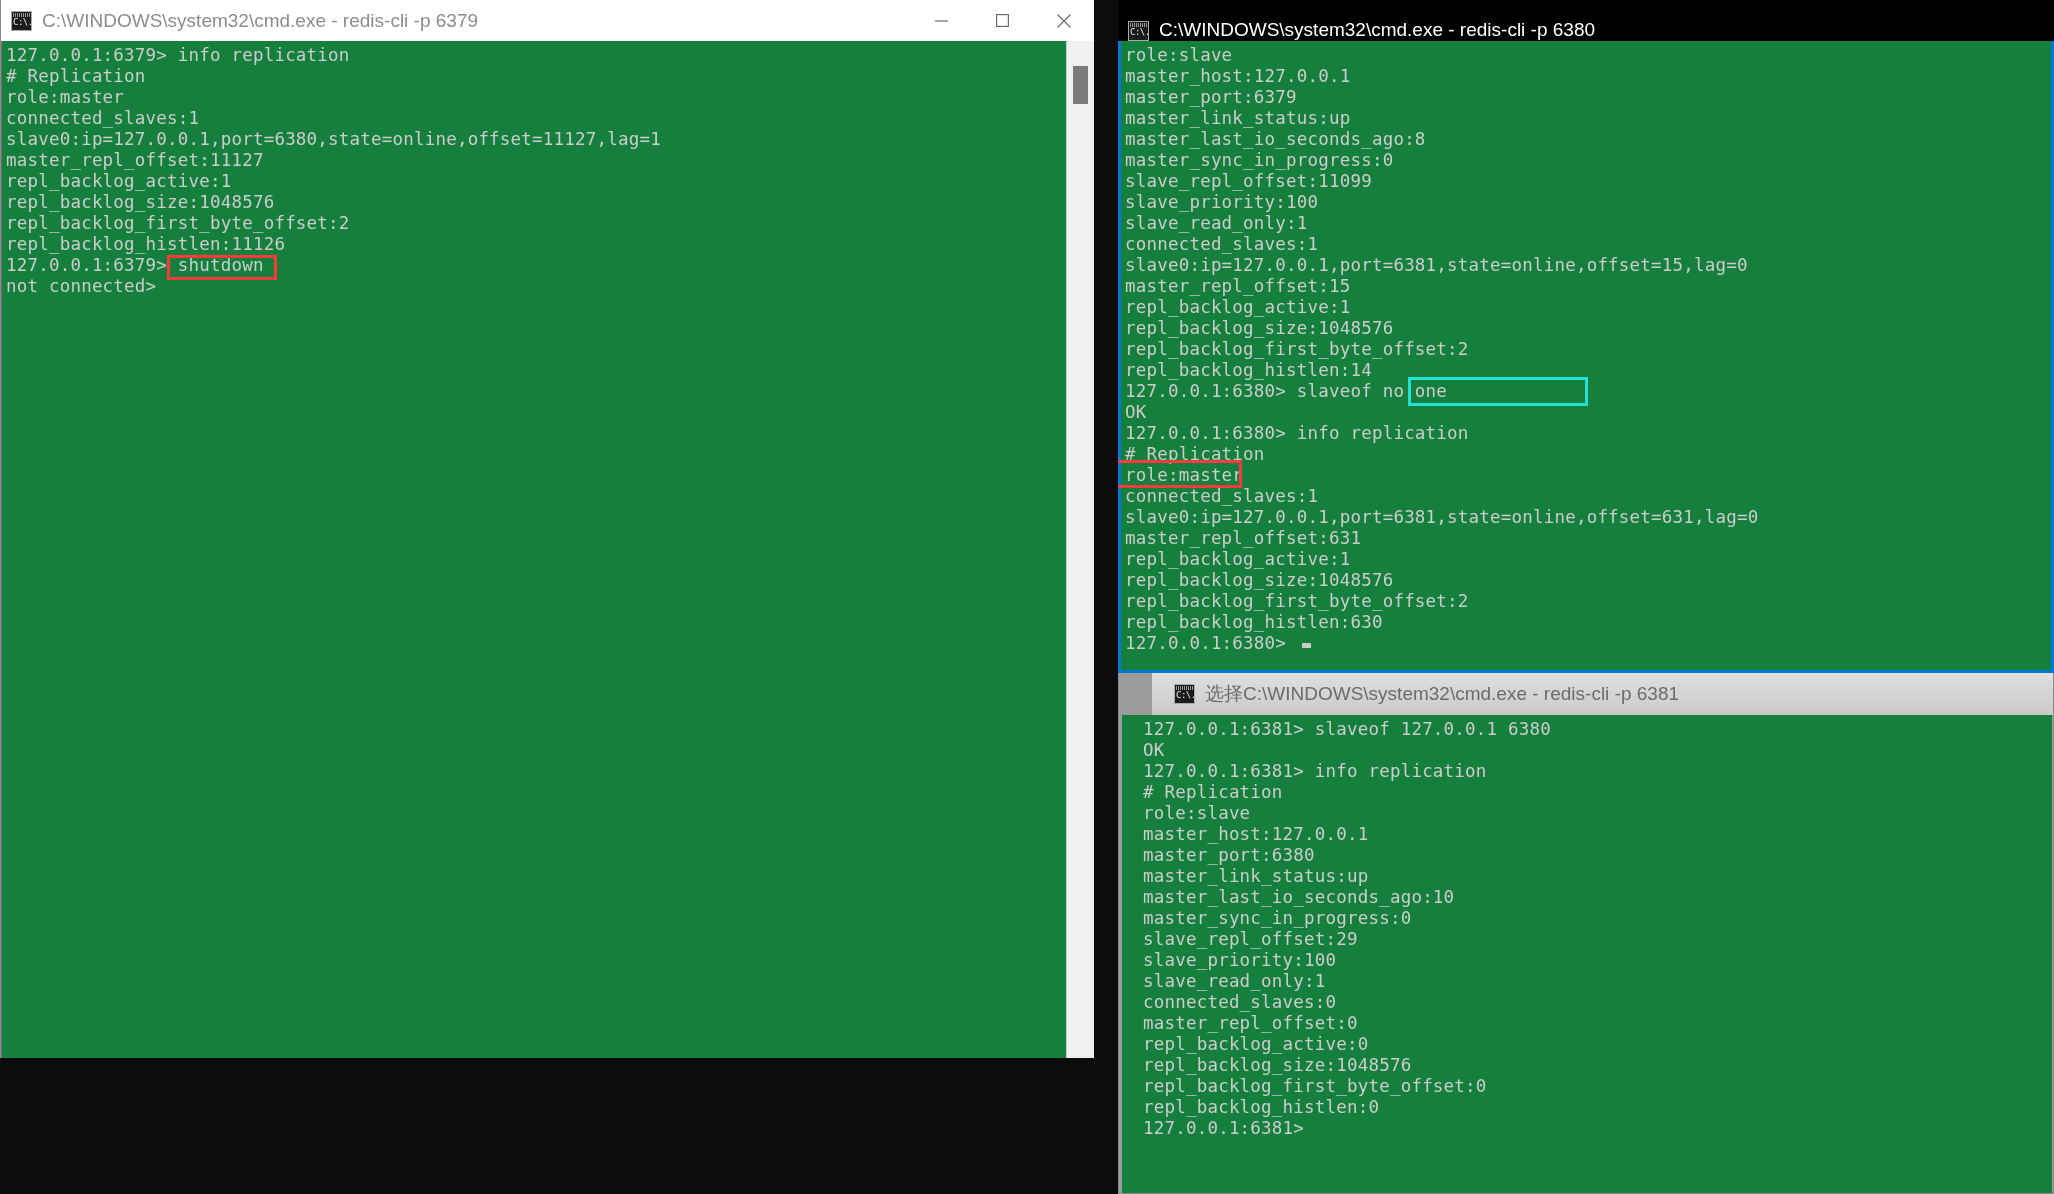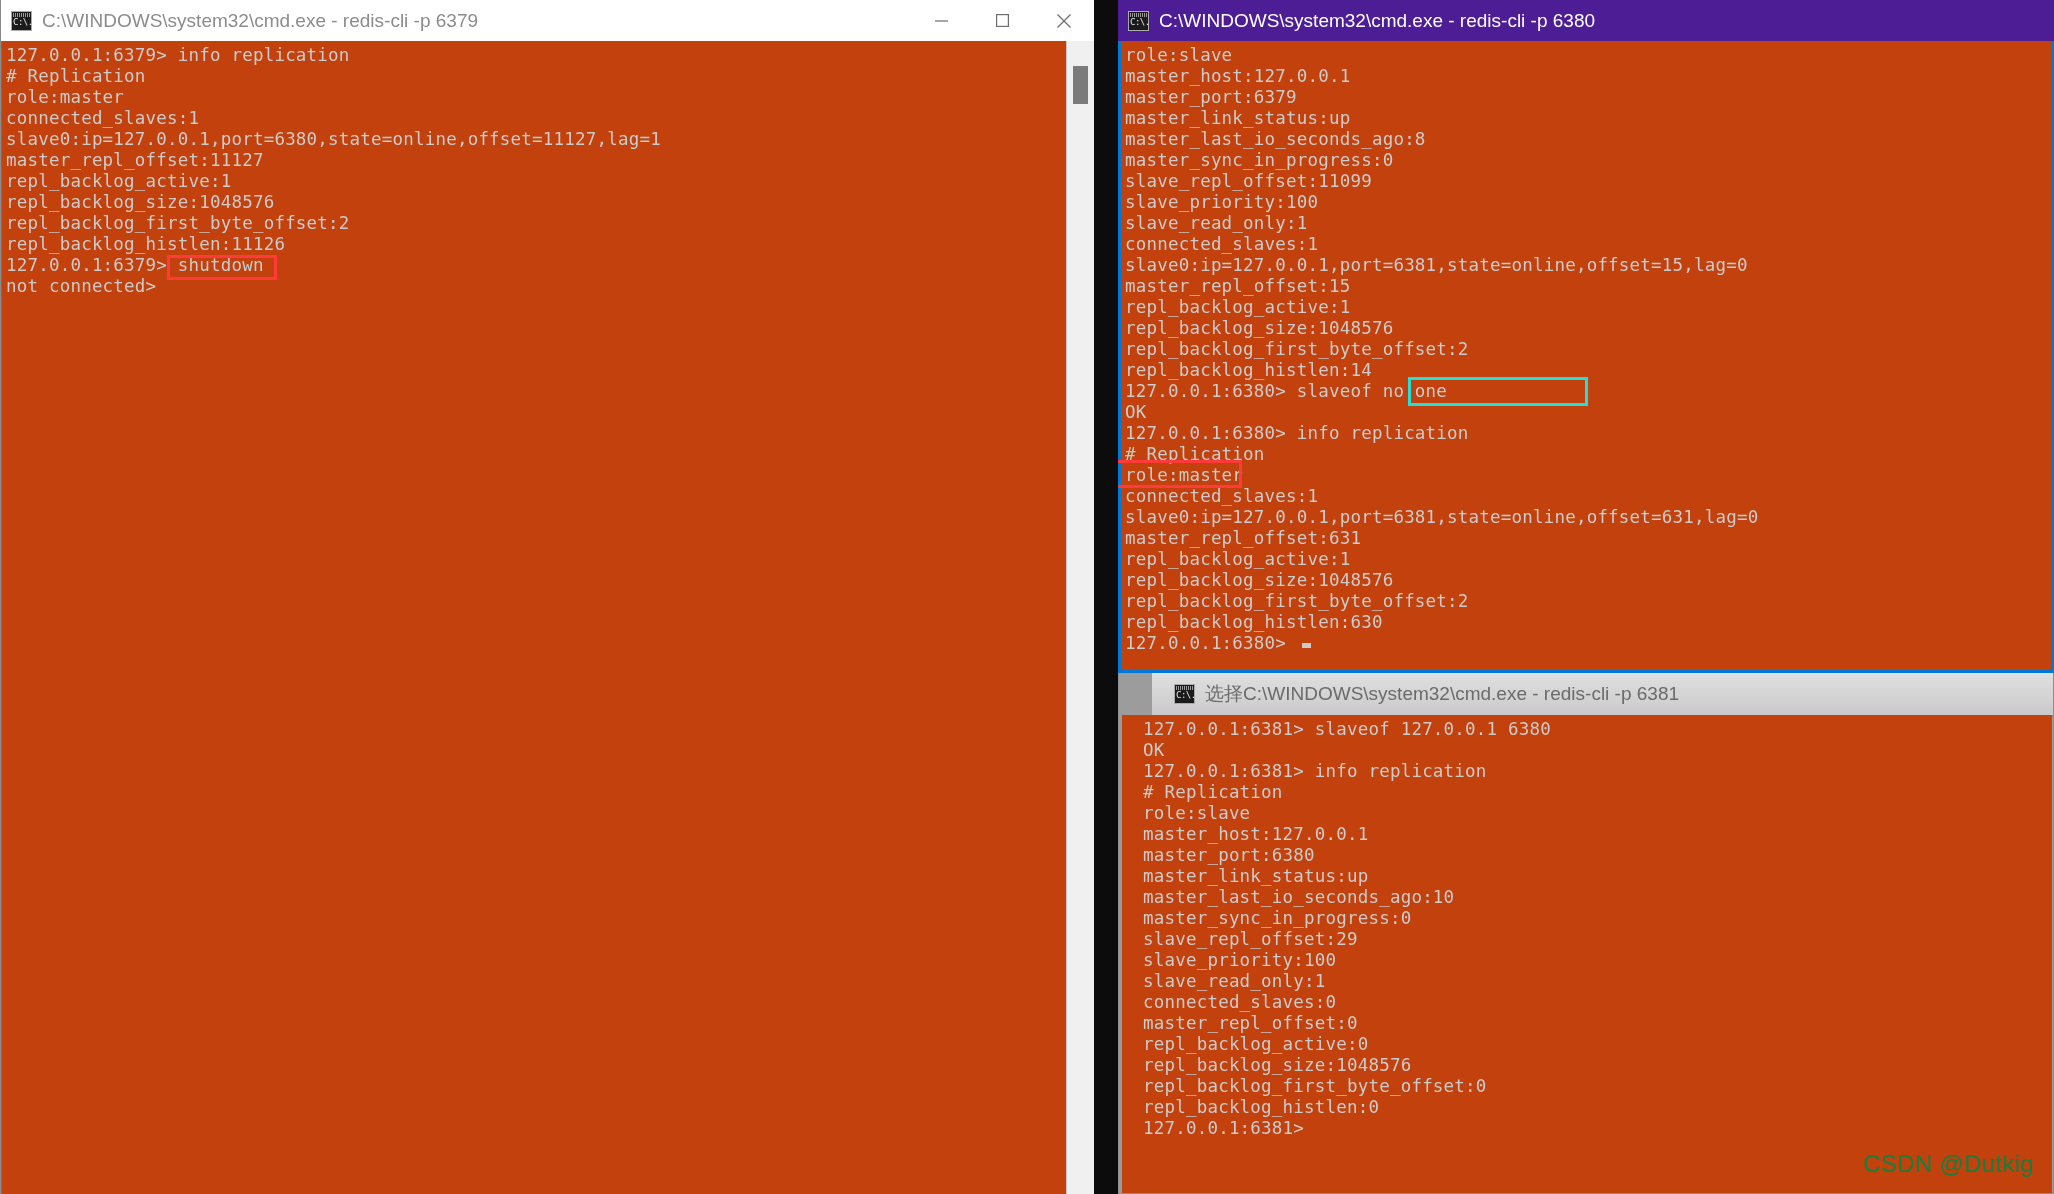--- a/index.html
+++ b/index.html
@@ -29,22 +29,23 @@
     padding-left: 10px;
     font-family: "Liberation Sans", sans-serif;
     font-size: 19px;
     white-space: nowrap;
   }
   .titlebar.inactive {
     background: #ffffff;
     color: #8c8c8c;
   }
   .titlebar.active {
-    background: #4c1d95;
+    background: #000000;
     color: #ffffff;
+    align-items: flex-end;
   }
   .titlebar.grey {
     background: linear-gradient(to bottom,#dfdfdf 0%, #d4d4d4 55%, #c9c9c9 100%);
     color: #6b6b6b;
   }
   .cmd-icon {
     width: 21px;
     height: 20px;
     margin-right: 10px;
     flex: 0 0 auto;
@@ -82,36 +83,36 @@
     width: 61px;
     height: 100%;
     display: flex;
     align-items: center;
     justify-content: center;
     color: #6d6d6d;
   }
   .win-btn svg { display:block; }
 
   .console {
-    background: #c2410c;
+    background: #15803d;
     color: #cccccc;
     font-family: "DejaVu Sans Mono", monospace;
     font-size: 17.5px;
     line-height: 21px;
     letter-spacing: 0.2px;
     white-space: pre;
     overflow: hidden;
     position: relative;
     box-sizing: border-box;
   }
   .line { height: 21px; position: relative; }
 
   
   #win1 {
-    left: 0; top: 0; width: 1094px; height: 1194px;
+    left: 0; top: 0; width: 1094px; height: 1058px;
     background: #6f6f6f;
     border-left: 1px solid #8a8a8a;
   }
   #win1 .console {
     position: absolute;
     left: 1px; top: 41px;
     width: 1093px;
     height: 1153px;
     padding: 4px 0 0 4px;
   }

